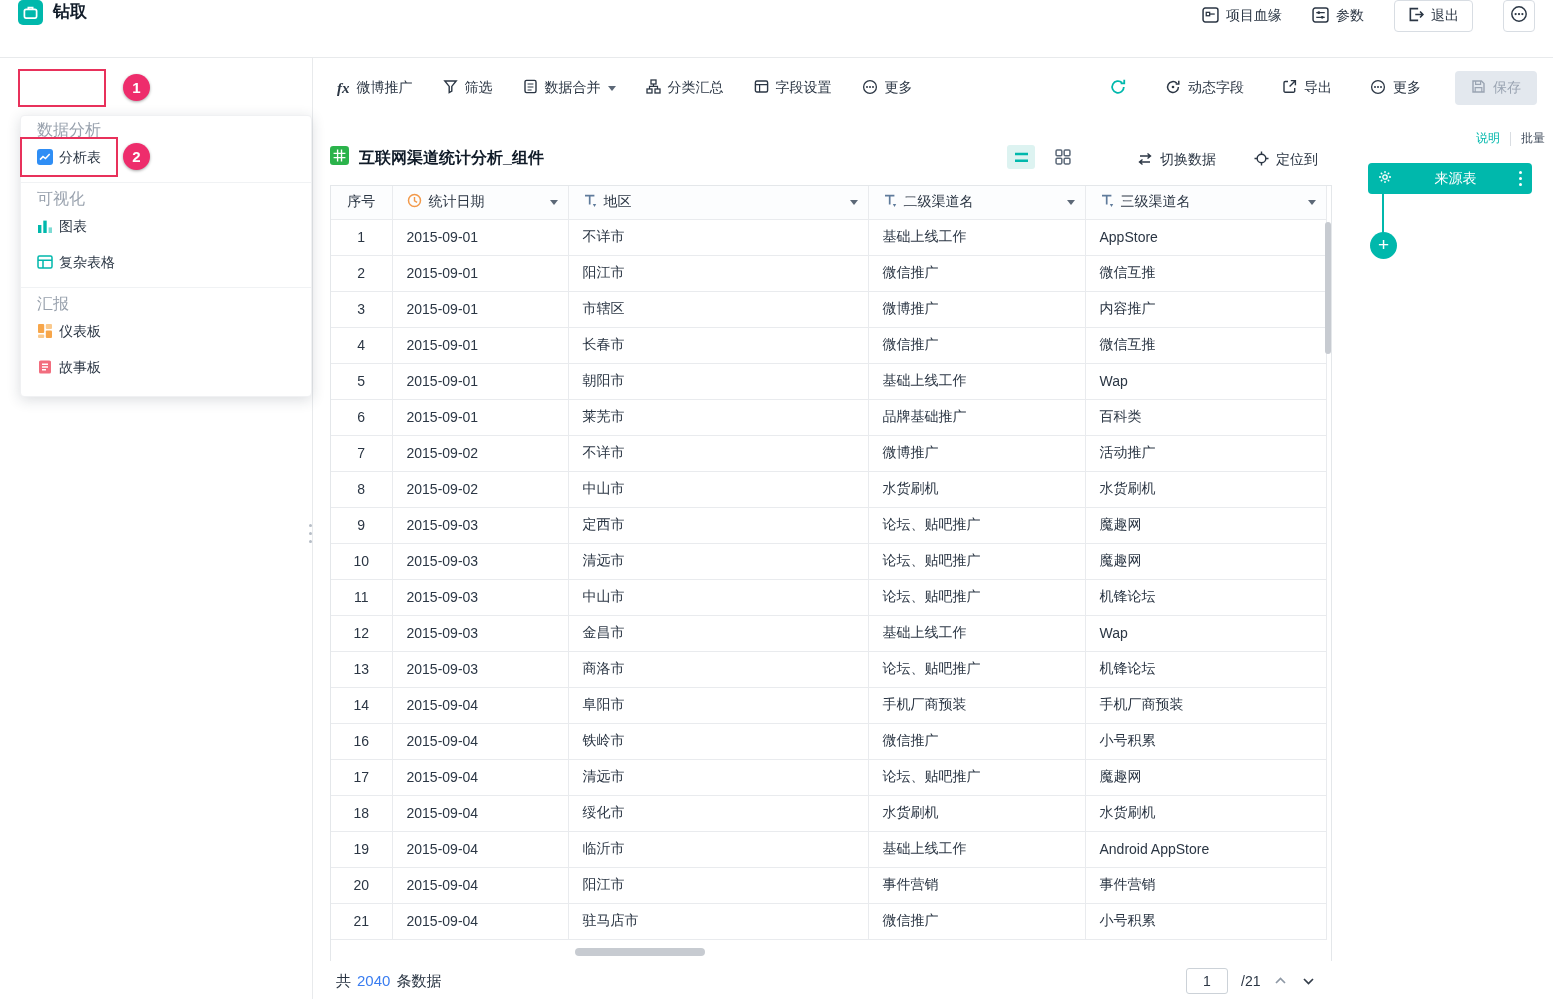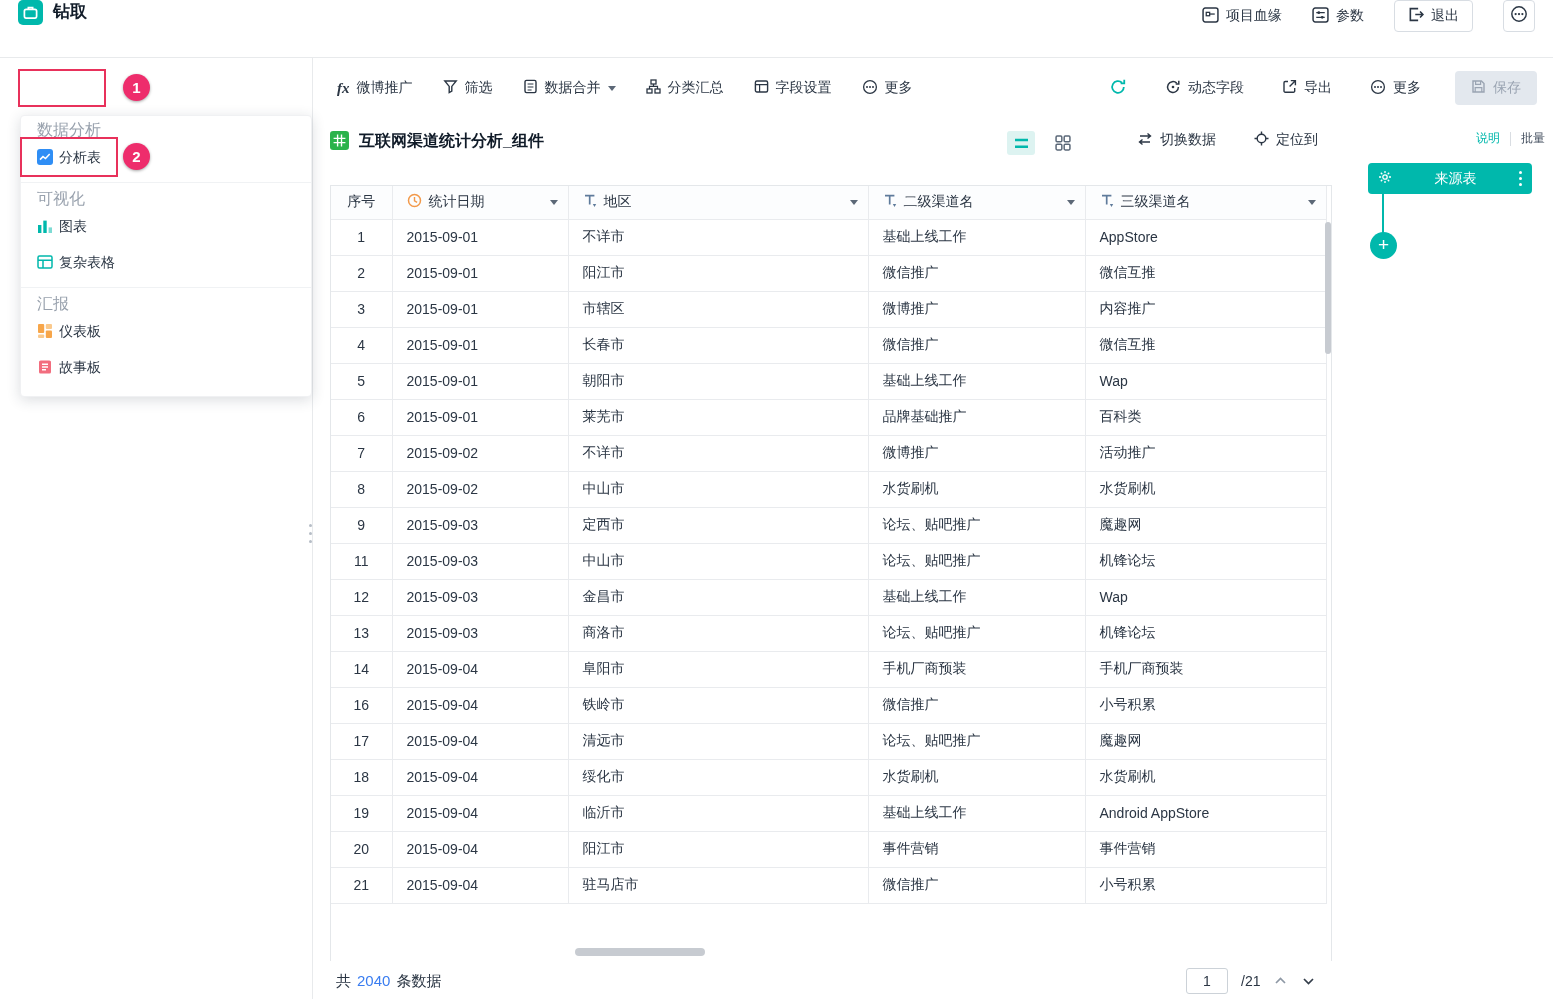--- a/index.html
+++ b/index.html
@@ -34,21 +34,21 @@
   
   .toolbar { position:absolute; left:337px; top:70px; width:1200px; height:36px; display:flex; align-items:center; z-index:4; }
   .tb-item { display:flex; align-items:center; gap:7px; font-size:14px; color:#2b3644; margin-right:30px; cursor:pointer; white-space:nowrap; }
   .tb-right { display:flex; align-items:center; gap:38px; margin-left:auto; }
   .tb-right .tb-item { margin-right:0; }
   .fx-glyph { font-family:"Liberation Serif","DejaVu Serif",serif; font-style:italic; font-weight:bold; font-size:15px; }
   .save-btn { display:flex; align-items:center; gap:7px; font-size:14px; color:#9aa4b2; background:#e3e8ee; border:none; border-radius:4px; padding:8px 16px; margin-left:34px; cursor:not-allowed; font-family:inherit; }
   .caret { width:0; height:0; border-left:4.5px solid transparent; border-right:4.5px solid transparent; border-top:5px solid #5c6877; display:inline-block; }
 
   
-  .content-head { position:absolute; left:330px; top:131px; width:1002px; height:38px; display:flex; align-items:flex-start; padding-right:14px; z-index:3; }
+  .content-head { position:absolute; left:330px; top:131px; width:1002px; height:38px; display:flex; align-items:flex-end; padding-right:14px; z-index:3; }
   .comp-title { font-size:16px; font-weight:bold; color:#101b28; margin-left:10px; }
   .view-toggles { display:flex; align-items:center; gap:14px; margin-left:auto; }
   .toggle { width:28px; height:24px; border-radius:3px; display:flex; align-items:center; justify-content:center; cursor:pointer; }
   .toggle.active { background:#ddf3f1; }
   .ch-action { display:flex; align-items:center; gap:7px; font-size:14px; color:#2b3644; cursor:pointer; white-space:nowrap; }
   .ml60 { margin-left:60px; } .ml38 { margin-left:38px; }
   .note-batch { position:absolute; right:8px; top:130px; display:flex; align-items:center; gap:10px; font-size:12px; z-index:3; }
   .note-batch .sep { width:1px; height:14px; background:#d9dde2; }
   .link-teal { color:#00b8ac; cursor:pointer; }
   .link-dark { color:#3f4b5b; cursor:pointer; }
@@ -459,20 +459,27 @@
           </tr>
 
           <tr>
             <td class="c-no">9</td>
             <td>2015-09-03</td>
             <td>定西市</td>
             <td>论坛、贴吧推广</td>
             <td>魔趣网</td>
           </tr>
 
+          <tr>
+            <td class="c-no">10</td>
+            <td>2015-09-03</td>
+            <td>清远市</td>
+            <td>论坛、贴吧推广</td>
+            <td>魔趣网</td>
+          </tr>
 
           <tr>
             <td class="c-no">11</td>
             <td>2015-09-03</td>
             <td>中山市</td>
             <td>论坛、贴吧推广</td>
             <td>机锋论坛</td>
           </tr>
 
           <tr>

